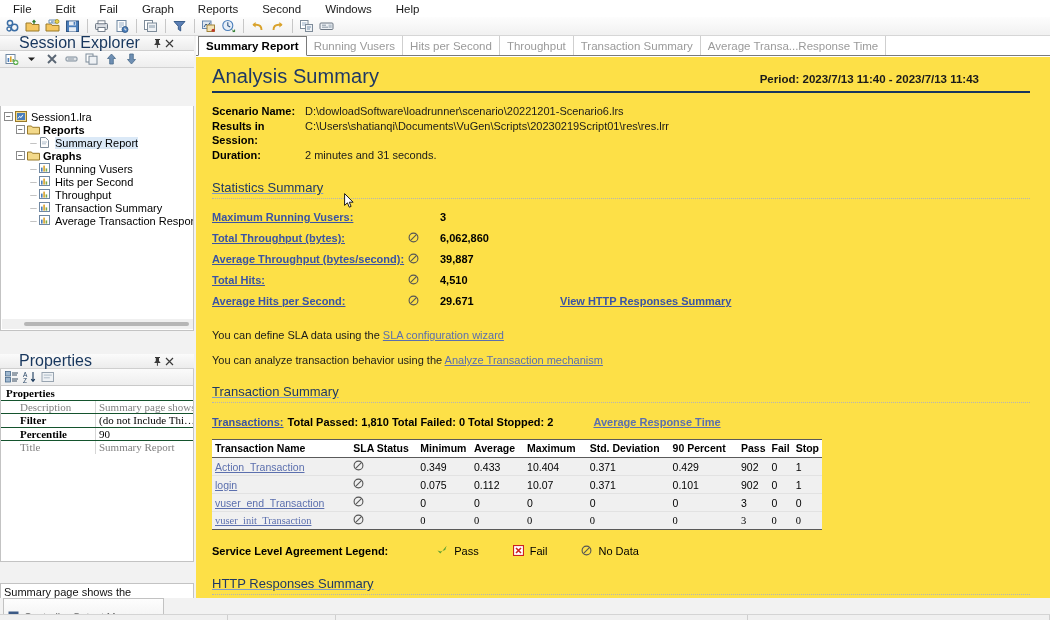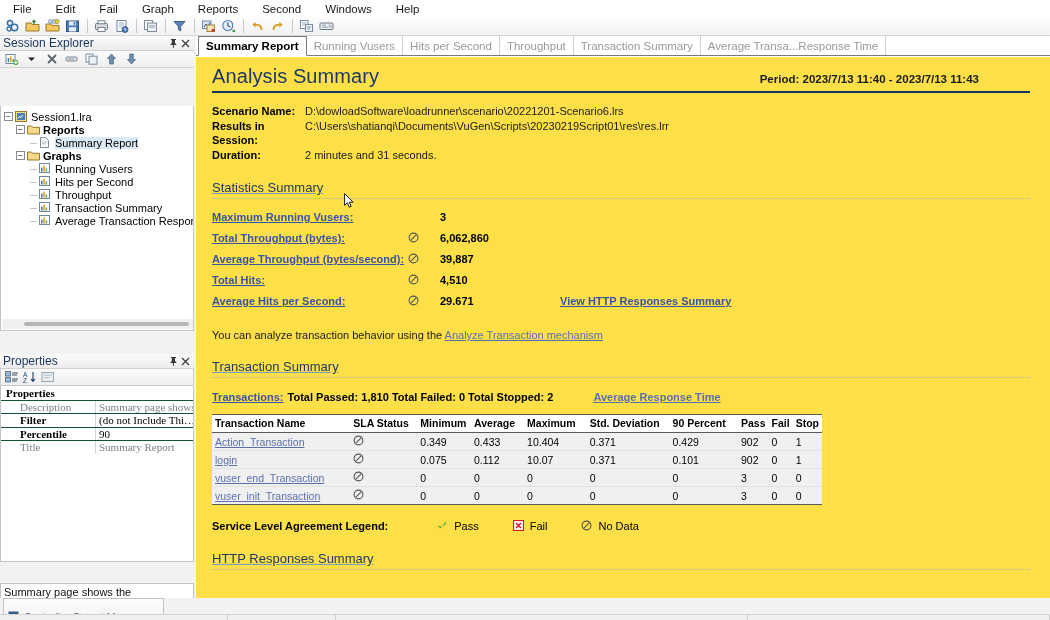--- a/index.html
+++ b/index.html
@@ -44,22 +44,22 @@
     margin-right:1px; border:1px solid transparent; border-radius:2px;
   }
   .tb-sep { width:1px; height:14px; background:#c7c7c7; margin:0 4px; }
 
   
   .left-col { position:absolute; left:0; top:36px; width:194px; height:562px; background:#f2f2f2; }
 
   .panel-head {
     height:15px; background:linear-gradient(#fbfbfb,#ececec);
     border-bottom:1px solid #cfcfcf;
-    display:flex; align-items:center; padding:0 3px;
-    font-size:12px; color:#17365d;
+    display:flex; align-items:center; padding:0 19px;
+    font-size:16px; color:#17365d;
   }
   .panel-head .ttl { flex:1; line-height:14px; }
   .ph-btn { width:11px; height:11px; display:flex; align-items:center; justify-content:center;
             font-size:10px; color:#3b3b3b; margin-left:1px; }
 
   .panel-tools {
     height:17px; background:linear-gradient(#fbfbfb,#eeeeee);
     border-bottom:1px solid #d2d2d2; display:flex; align-items:center; padding-left:2px;
   }
 
@@ -164,21 +164,21 @@
   .trans-line .tl-link { color:#5b6fae; text-decoration:underline; font-weight:bold; margin-left:40px; }
 
   table.grid { border-collapse:collapse; width:610px; margin-top:11px; font-size:10.5px; }
   table.grid th {
     text-align:left; font-weight:bold; padding:2px 3px 3px 3px;
     border-top:1.5px solid #5a5a5a; border-bottom:1.5px solid #5a5a5a; background:#fff;
     white-space:nowrap;
   }
   table.grid td { padding:2px 3px; border-bottom:1px solid #e2e2e2; white-space:nowrap; }
   table.grid tr.alt td { background:#f0f0f0; }
-  table.grid tr:last-child td { border-bottom:1.5px solid #5a5a5a; }
+  table.grid tr:last-child td { border-bottom:1.5px solid #5a5a5a;font-family:Liberation Serif, serif; }
   .tlink { color:#5b6fae; text-decoration:underline; }
   td.num, th.num { text-align:left; }
 
   .legend { margin-top:14px; display:flex; align-items:center; font-size:11px; }
   .legend .lg-title { font-weight:bold; margin-right:48px; }
   .legend .lg-it { display:flex; align-items:center; margin-right:34px; font-weight:bold; }
   .legend .lg-it span.txt { margin-left:6px; font-weight:normal; }
 
   
   .bottom-dock { position:absolute; left:0; top:598px; width:1050px; height:22px; background:#f2f2f2; }
@@ -655,20 +655,23 @@
                     <path d="M2.4 8.6L8.6 2.4" stroke="#555" stroke-width="1.1"></path>
                   </svg>
               </span>
             </div>
             <div class="stat-val">29.671</div>
             <div class="stat-link">View HTTP Responses Summary</div>
           </div>
         </div>
 
         <div class="sla-line">
+          <span>You can define SLA data using the </span><a href="#">SLA configuration wizard</a>
+        </div>
+        <div class="sla-line">
           <span>You can analyze transaction behavior using the </span><a href="#">Analyze Transaction mechanism</a>
         </div>
 
         <div class="sect-h">Transaction Summary</div>
         <div class="dotrule"></div>
 
         <div class="trans-line">
           <span class="tl-lead">Transactions:</span>
           <span class="tl-body">Total Passed: 1,810 Total Failed: 0 Total Stopped: 2</span>
           <span class="tl-link">Average Response Time</span>

